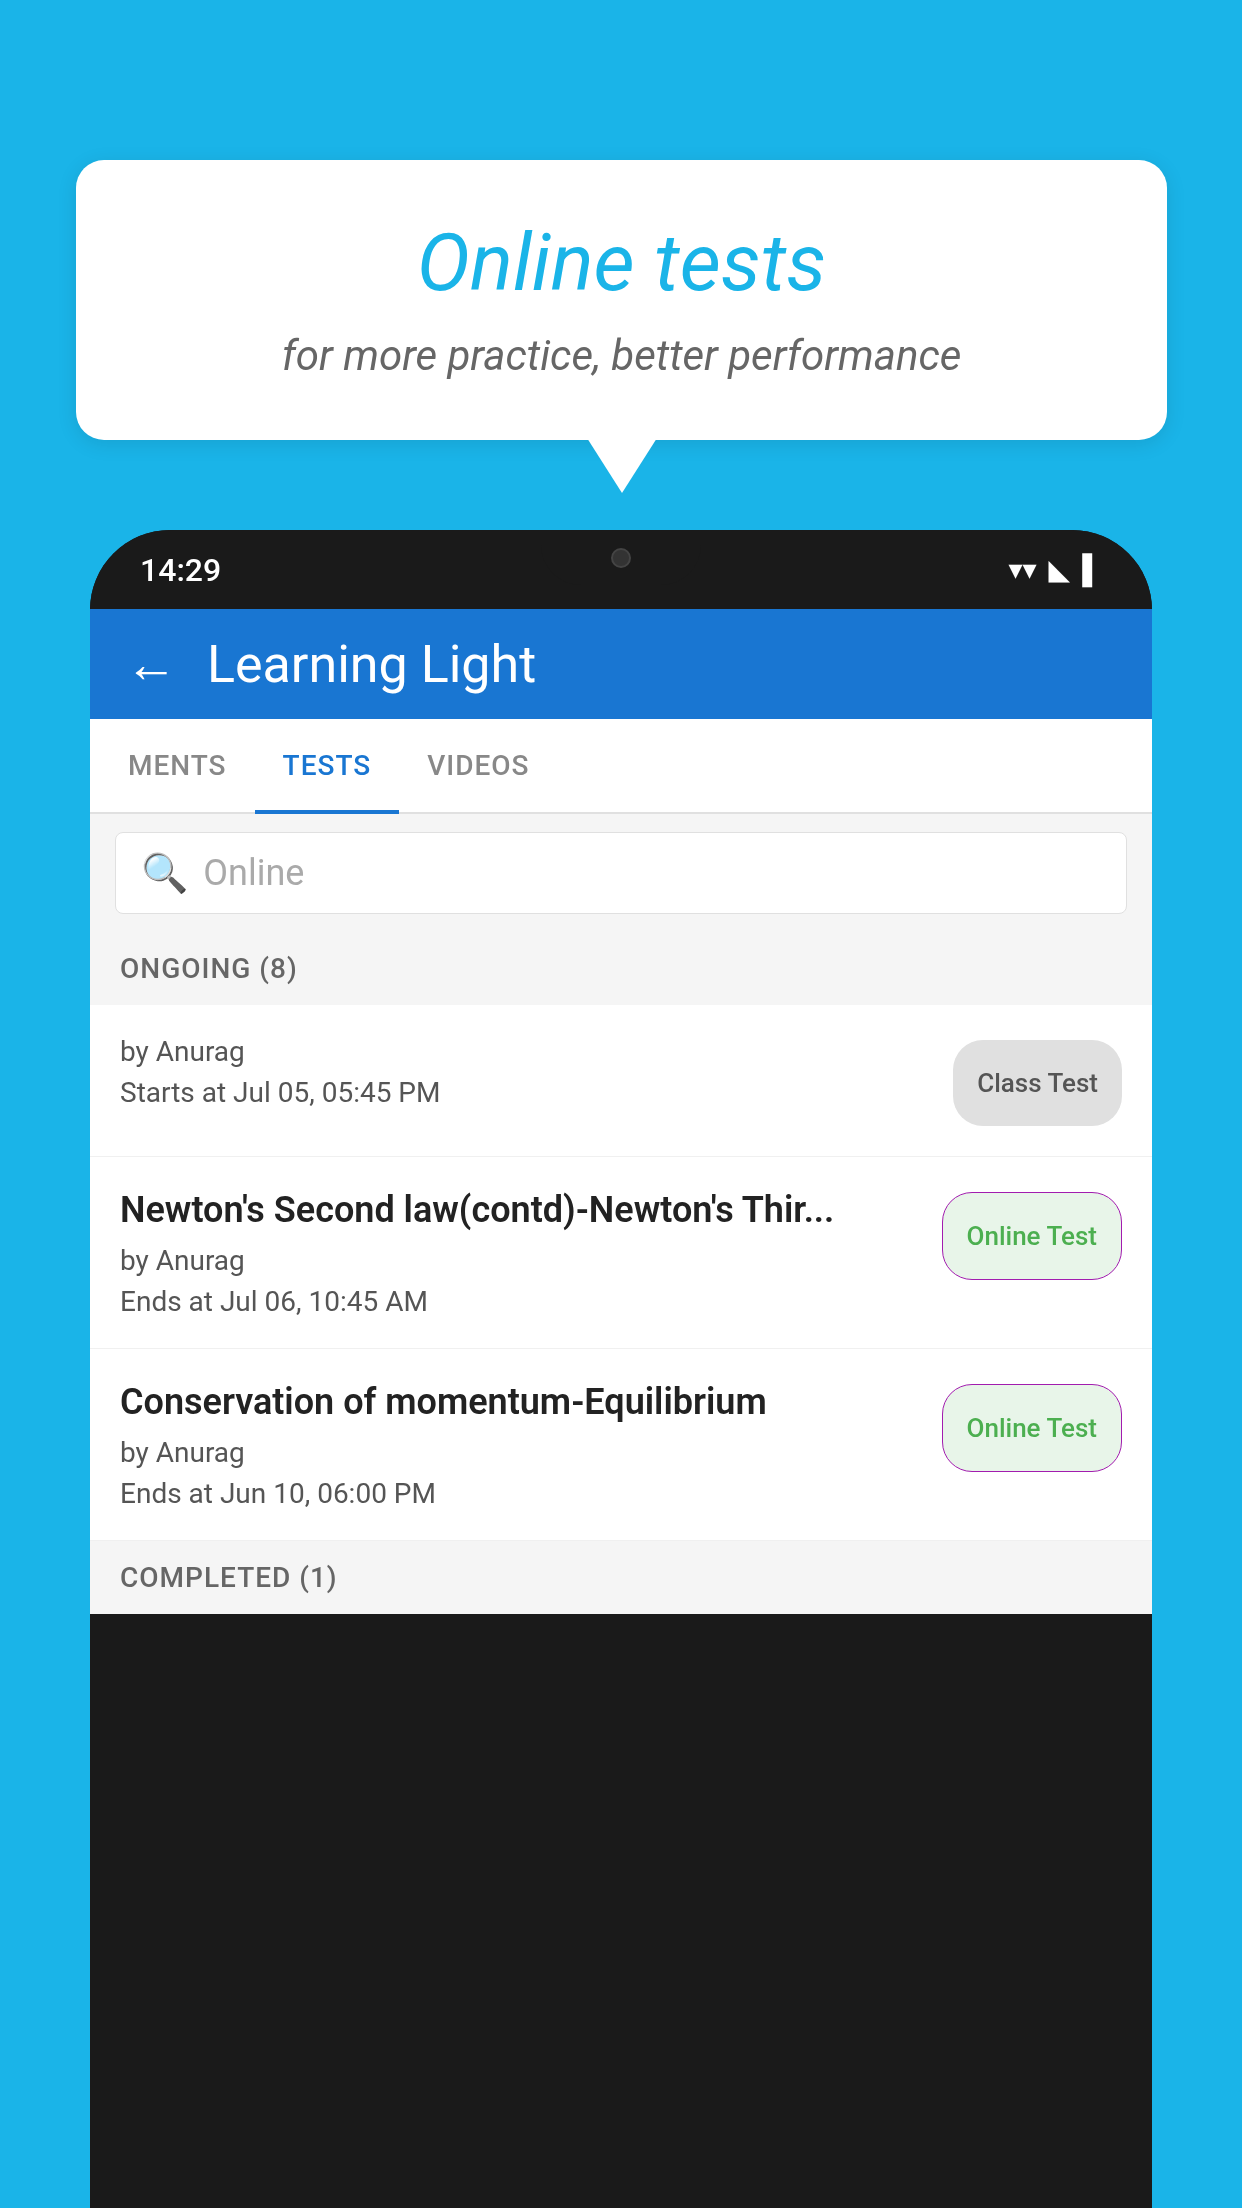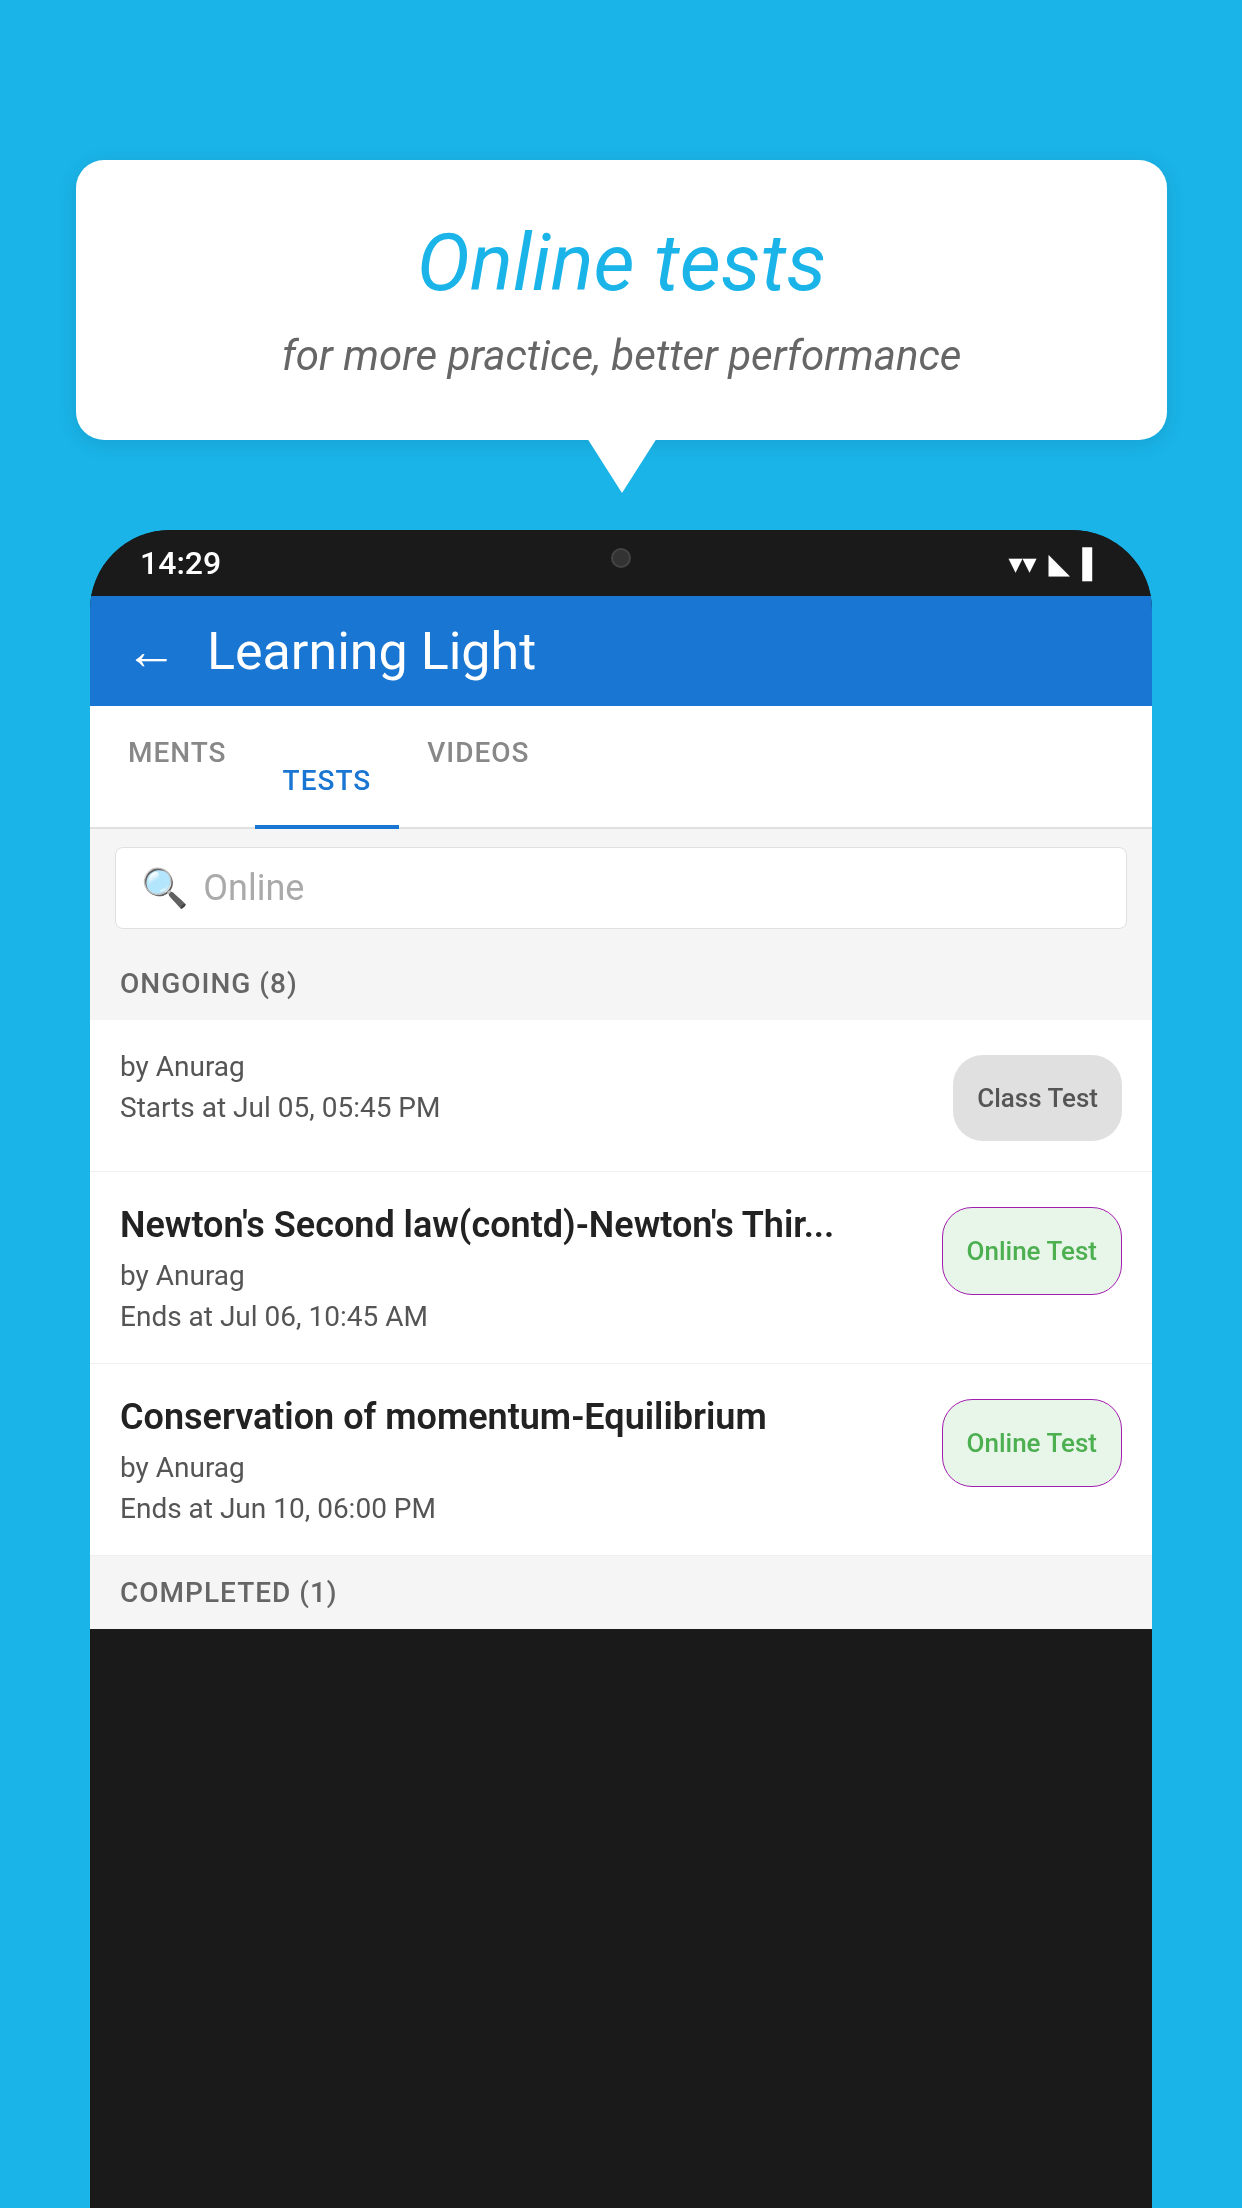--- a/index.html
+++ b/index.html
@@ -60,21 +60,21 @@
       left: 90px;
       right: 90px;
       bottom: 0;
       background: #1a1a1a;
       border-radius: 80px 80px 0 0;
       overflow: hidden;
       padding: 0;
     }
     .phone-notch-area {
       background: #1a1a1a;
-      height: 66px;
+      height: 79px;
       display: flex;
       align-items: center;
       justify-content: space-between;
       padding: 0 50px;
       position: relative;
     }
     .phone-time {
       color: white;
       font-size: 32px;
       font-weight: 500;
@@ -141,21 +141,20 @@
       font-size: 28px;
       font-weight: 500;
       color: #888;
       letter-spacing: 1px;
       cursor: pointer;
       position: relative;
       text-transform: uppercase;
     }
     .tab.active {
       color: #1976d2;
-      margin-top: 28px;
     }
     .tab.active::after {
       content: '';
       position: absolute;
       bottom: -2px;
       left: 0;
       right: 0;
       height: 4px;
       background: #1976d2;
     }

